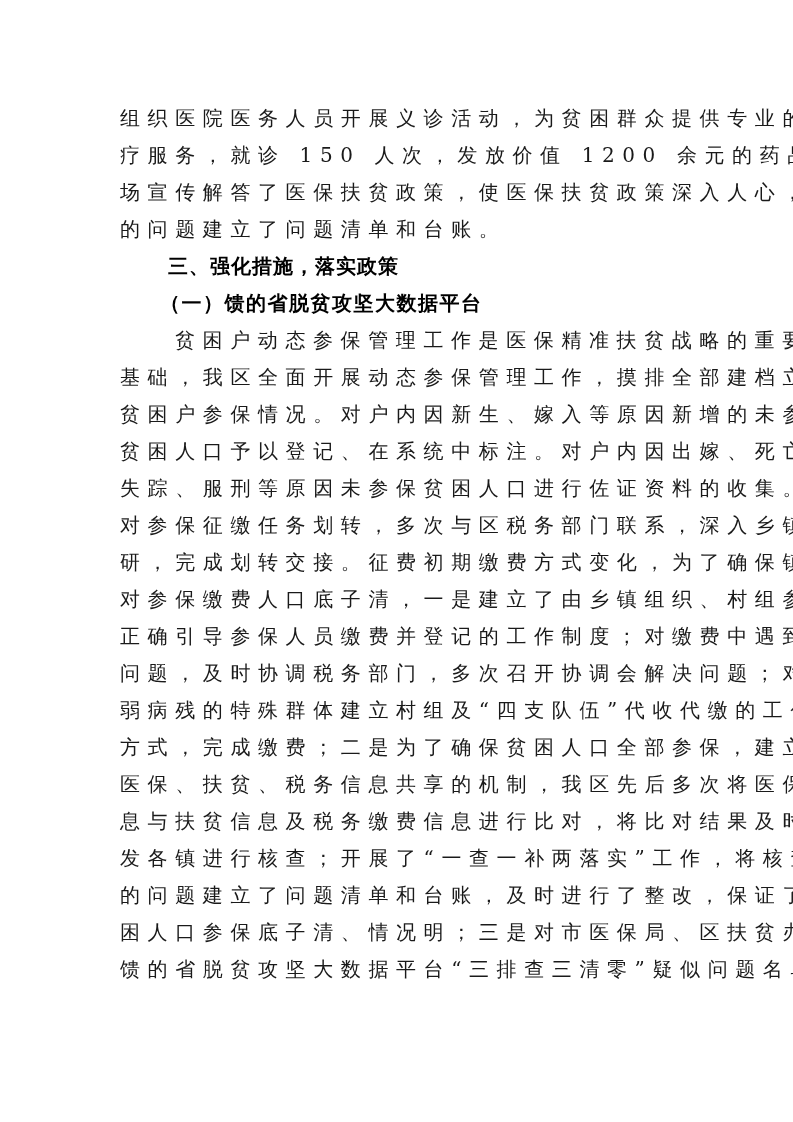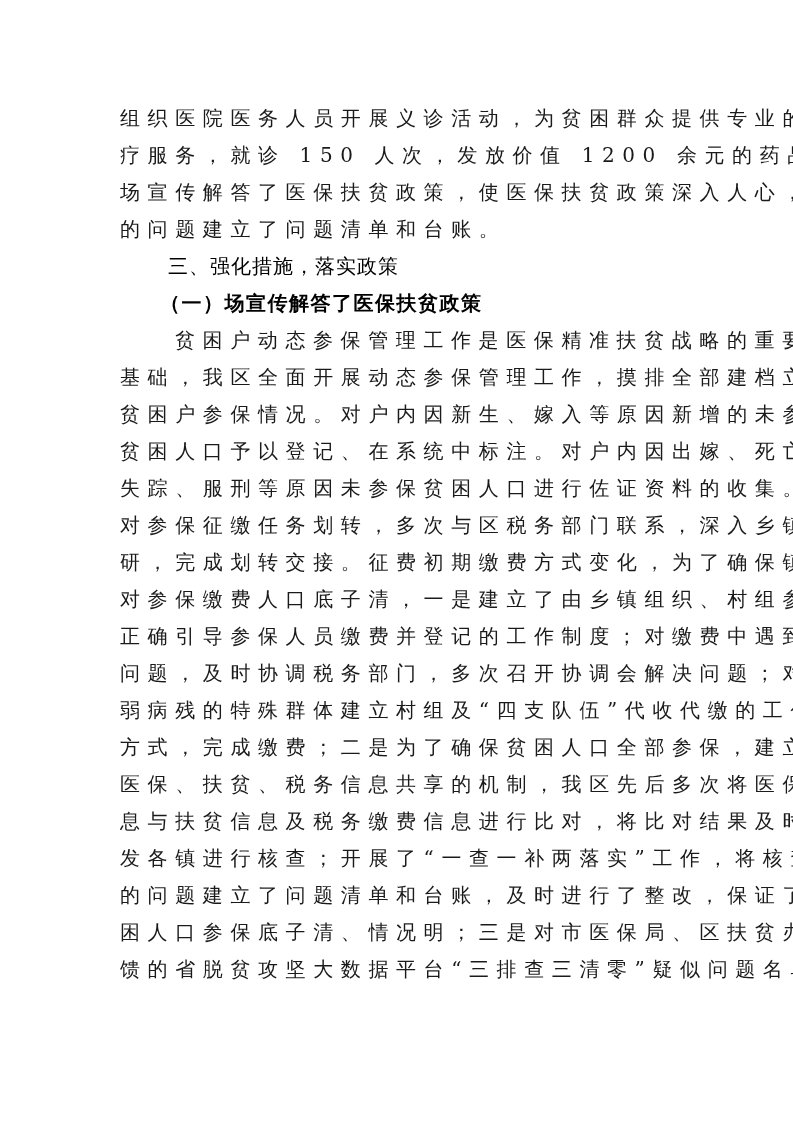--- a/index.html
+++ b/index.html
@@ -29,21 +29,21 @@
       white-space: nowrap;
       overflow: visible;
     }
     .line.indent {
       padding-left: 55px;
     }
     .heading-1 {
       height: 37px;
       line-height: 37px;
       font-family: "DejaVu Sans", "Liberation Sans", sans-serif;
-      font-weight: normal;
+      font-weight: bold;
       font-size: 20px;
       letter-spacing: 1px;
       padding-left: 48px;
       color: #000000;
     }
     .heading-2 {
       height: 37px;
       line-height: 37px;
       font-family: "DejaVu Serif", "Liberation Serif", serif;
       font-weight: bold;
@@ -60,21 +60,21 @@
 
   <div>
     <div class="line">组织医院医务人员开展义诊活动，为贫困群众提供专业的医</div>
     <div class="line">疗服务，就诊 150 人次，发放价值 1200 余元的药品，并现</div>
     <div class="line">场宣传解答了医保扶贫政策，使医保扶贫政策深入人心，实</div>
     <div class="line">的问题建立了问题清单和台账。</div>
   </div>
 
   <div class="heading-1">三、强化措施，落实政策</div>
 
-  <div class="heading-2">（一）场宣传解答了医保扶贫政策</div>
+  <div class="heading-2">（一）馈的省脱贫攻坚大数据平台</div>
 
   <div>
     <div class="line indent">贫困户动态参保管理工作是医保精准扶贫战略的重要</div>
     <div class="line">基础，我区全面开展动态参保管理工作，摸排全部建档立卡</div>
     <div class="line">贫困户参保情况。对户内因新生、嫁入等原因新增的未参保</div>
     <div class="line">贫困人口予以登记、在系统中标注。对户内因出嫁、死亡、</div>
     <div class="line">失踪、服刑等原因未参保贫困人口进行佐证资料的收集。面</div>
     <div class="line">对参保征缴任务划转，多次与区税务部门联系，深入乡镇调</div>
     <div class="line">研，完成划转交接。征费初期缴费方式变化，为了确保镇村</div>
     <div class="line">对参保缴费人口底子清，一是建立了由乡镇组织、村组参与，</div>

